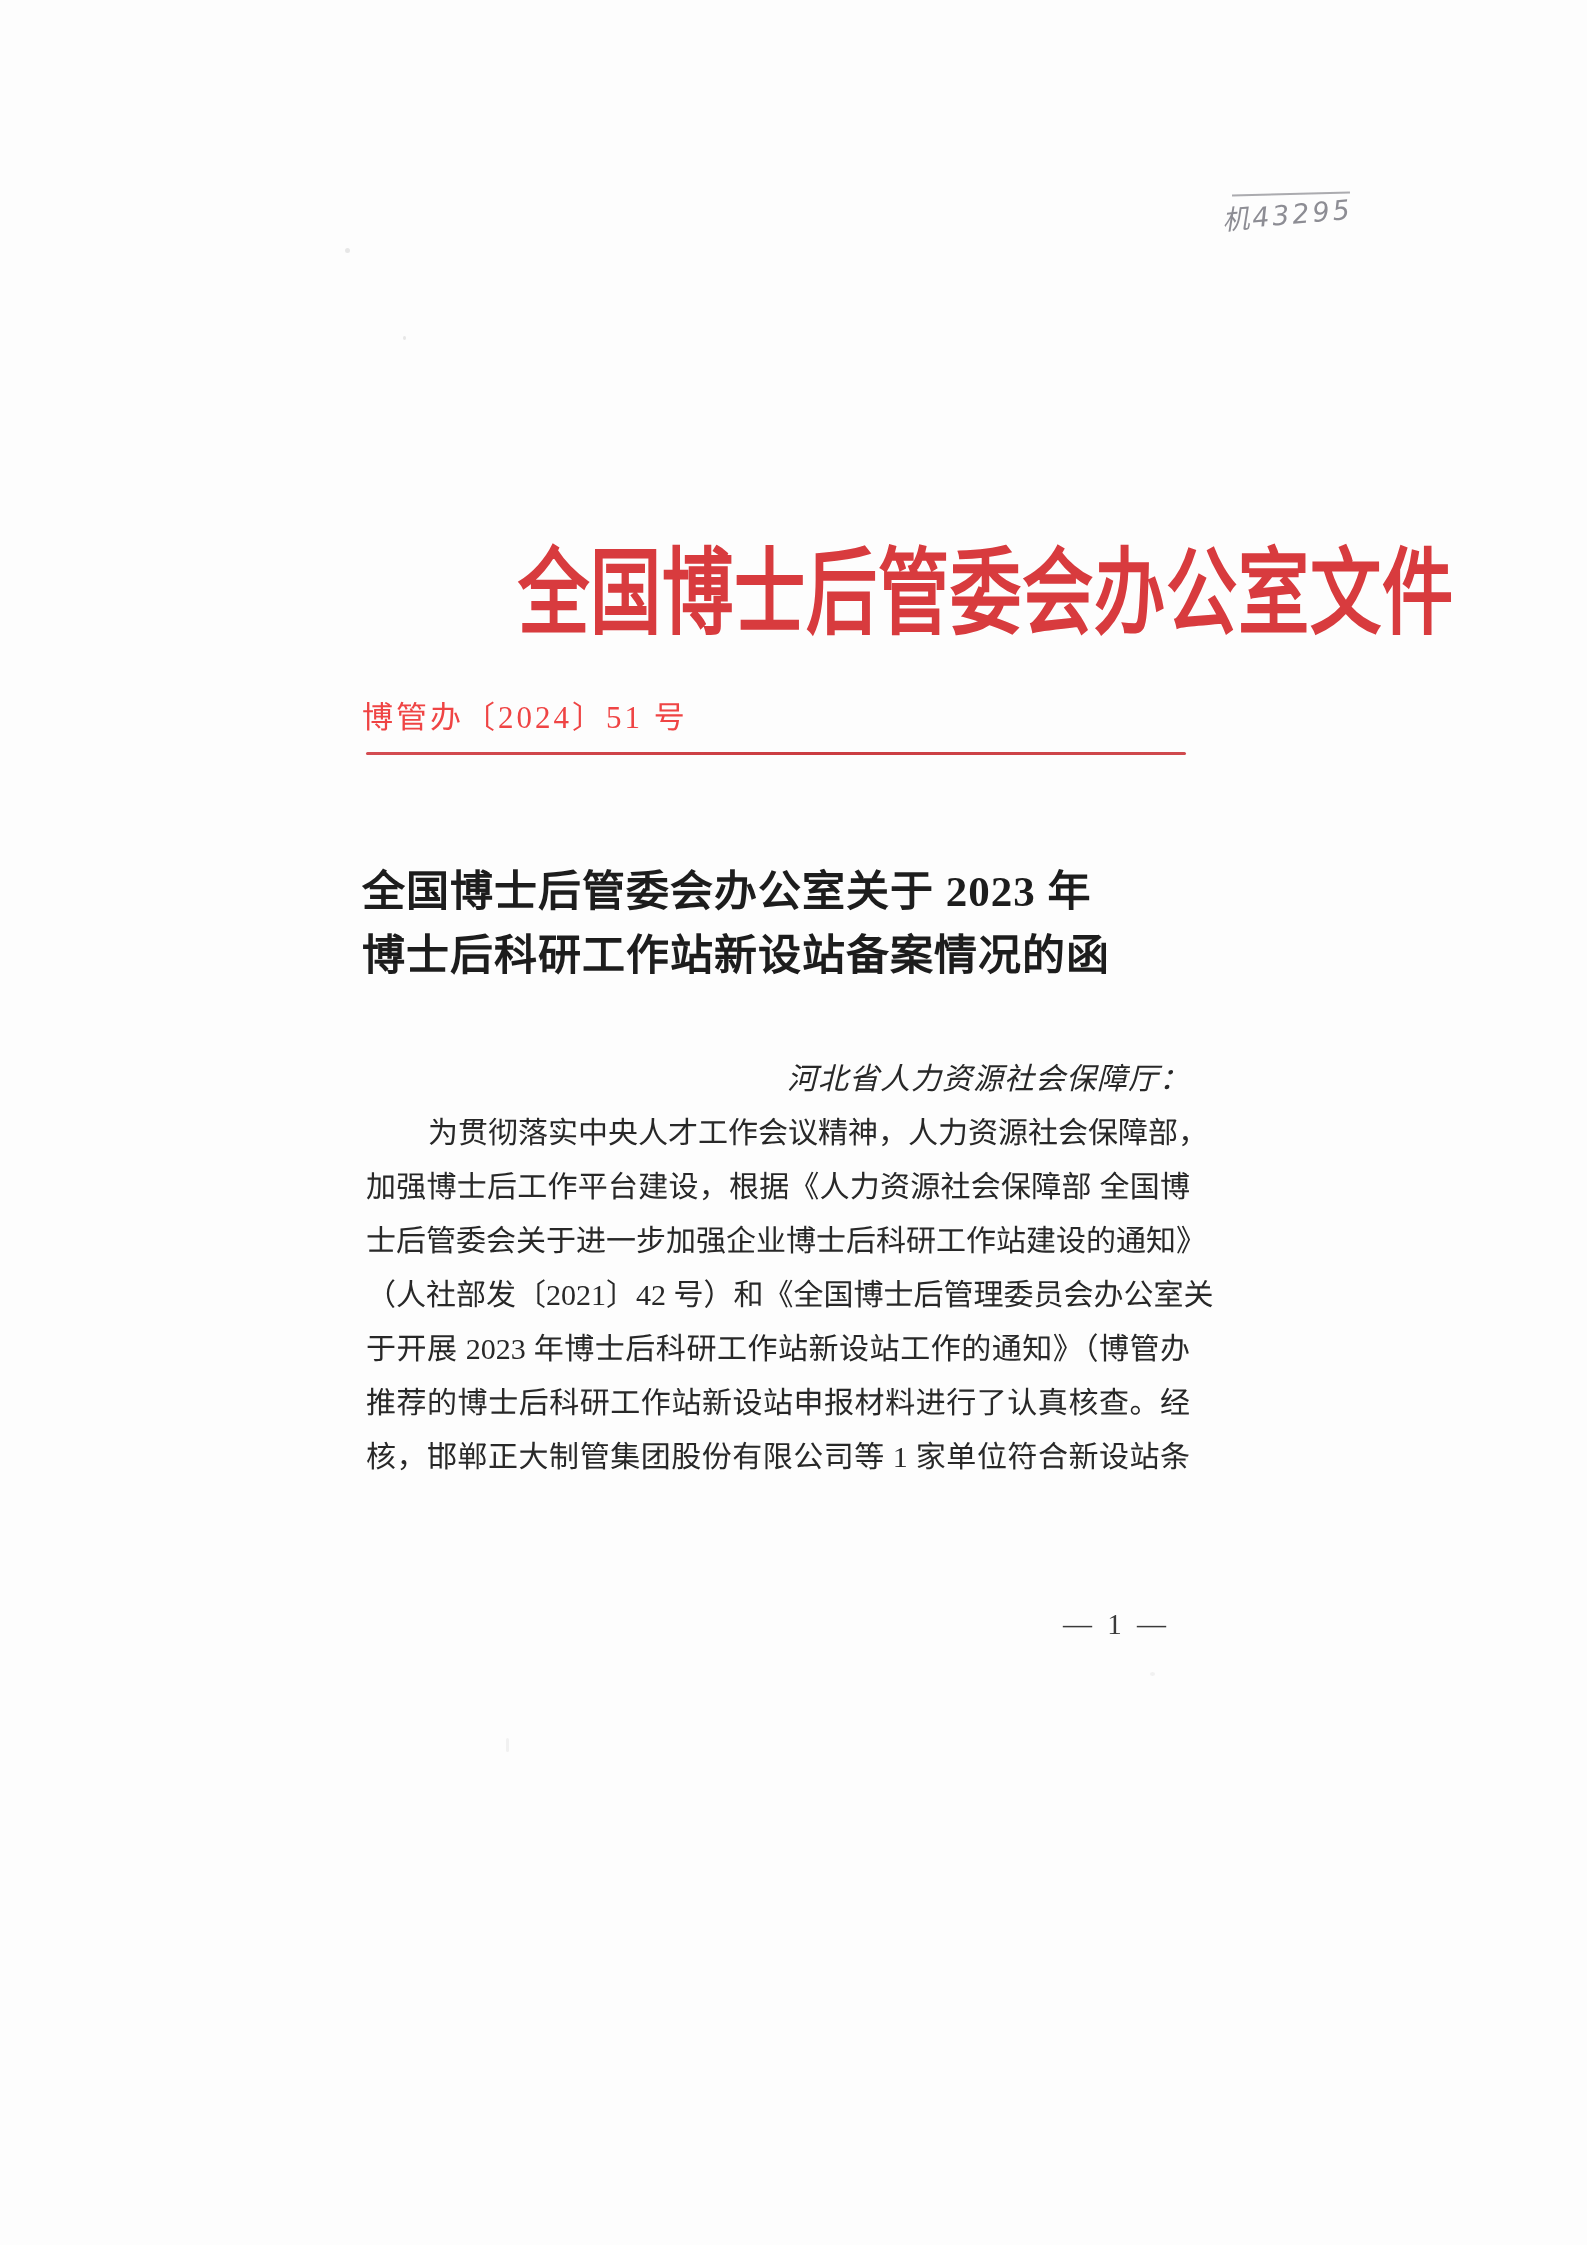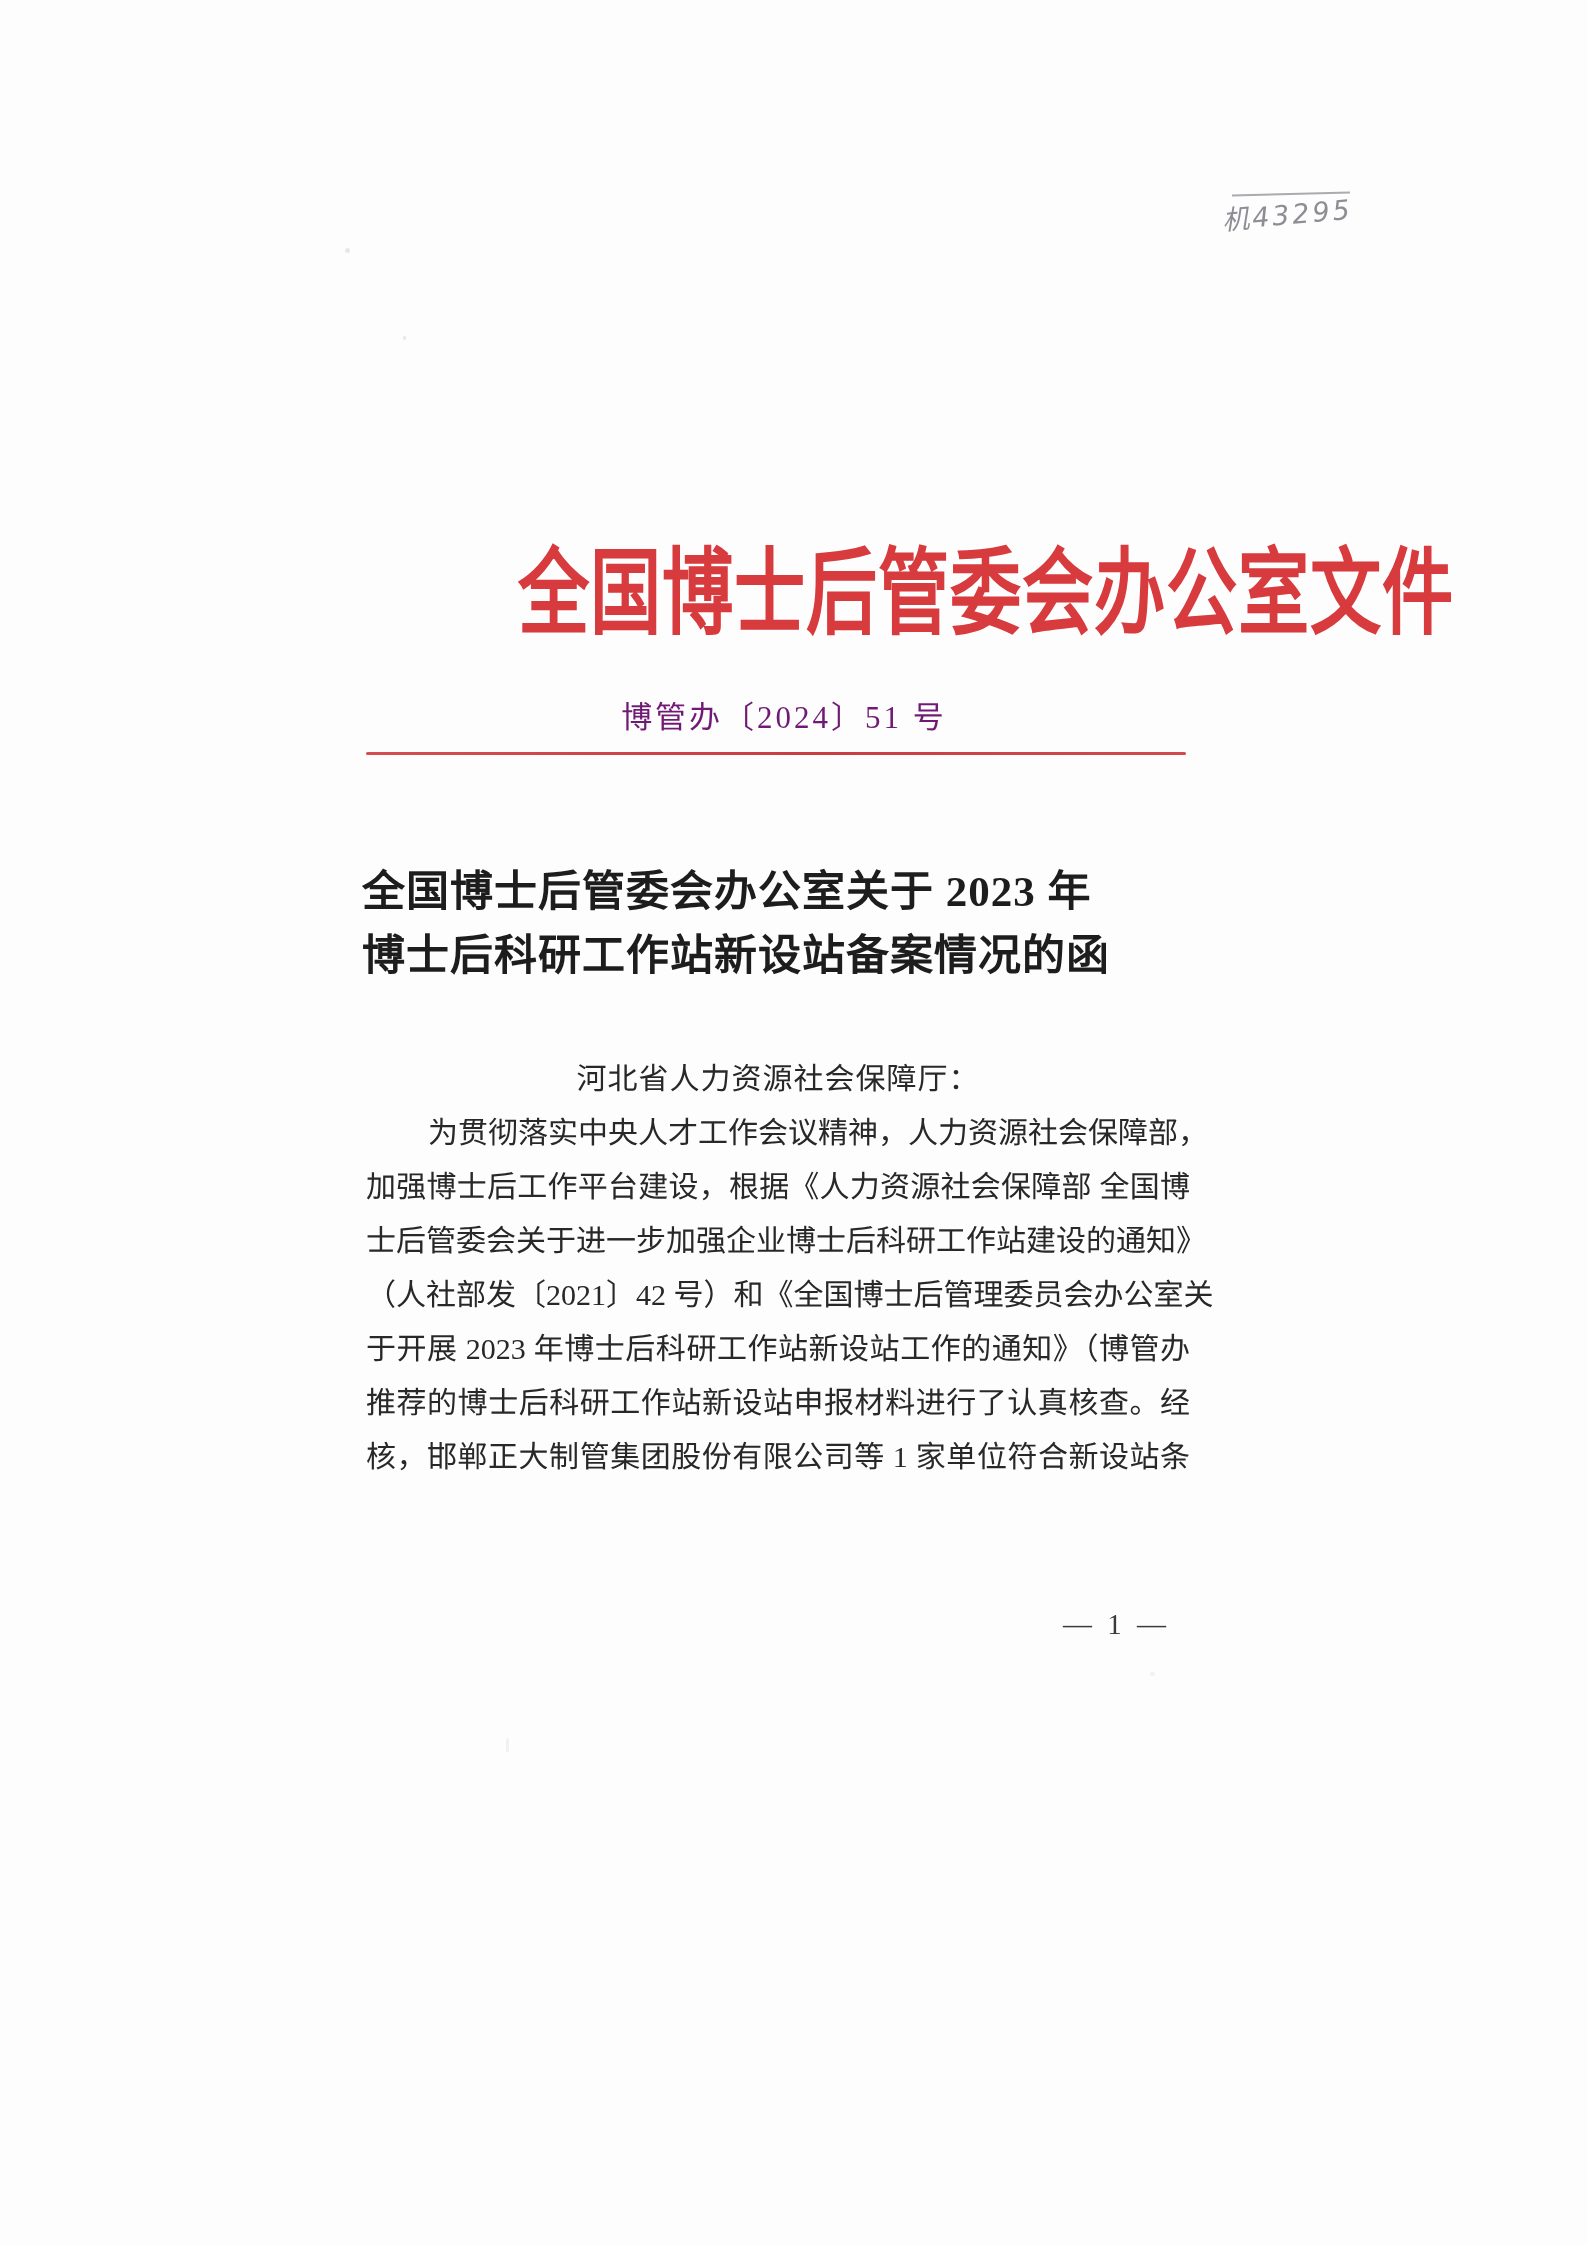--- a/index.html
+++ b/index.html
@@ -64,24 +64,23 @@
     transform-origin: center;
     letter-spacing: 1px;
   }
 
   
   .doc-number {
     position: absolute;
     left: 362px;
     top: 692px;
     width: 844px;
-    text-align: center;
     font-size: 31px;
     letter-spacing: 3px;
-    color: #701a75;
+    color: #ef4444;
   }
 
   
   .red-rule {
     position: absolute;
     left: 366px;
     top: 752px;
     width: 820px;
     height: 3px;
     background: linear-gradient(to right, #d44d52, #cb3c41 55%, #d04a4e);
@@ -106,22 +105,23 @@
   .body-block {
     position: absolute;
     left: 366px;
     top: 1052px;
     width: 824px;
     font-size: 30px;
     line-height: 54px;
     color: #282828;
   }
   .body-block .addressee {
-    text-align: center;
+    text-align: right;
     letter-spacing: 1px;
+    font-style: italic;
   }
   .body-block .jline {
     text-align: justify;
     text-align-last: justify;
     white-space: nowrap;
   }
   .body-block .indent {
     text-indent: 62px;
   }
 

